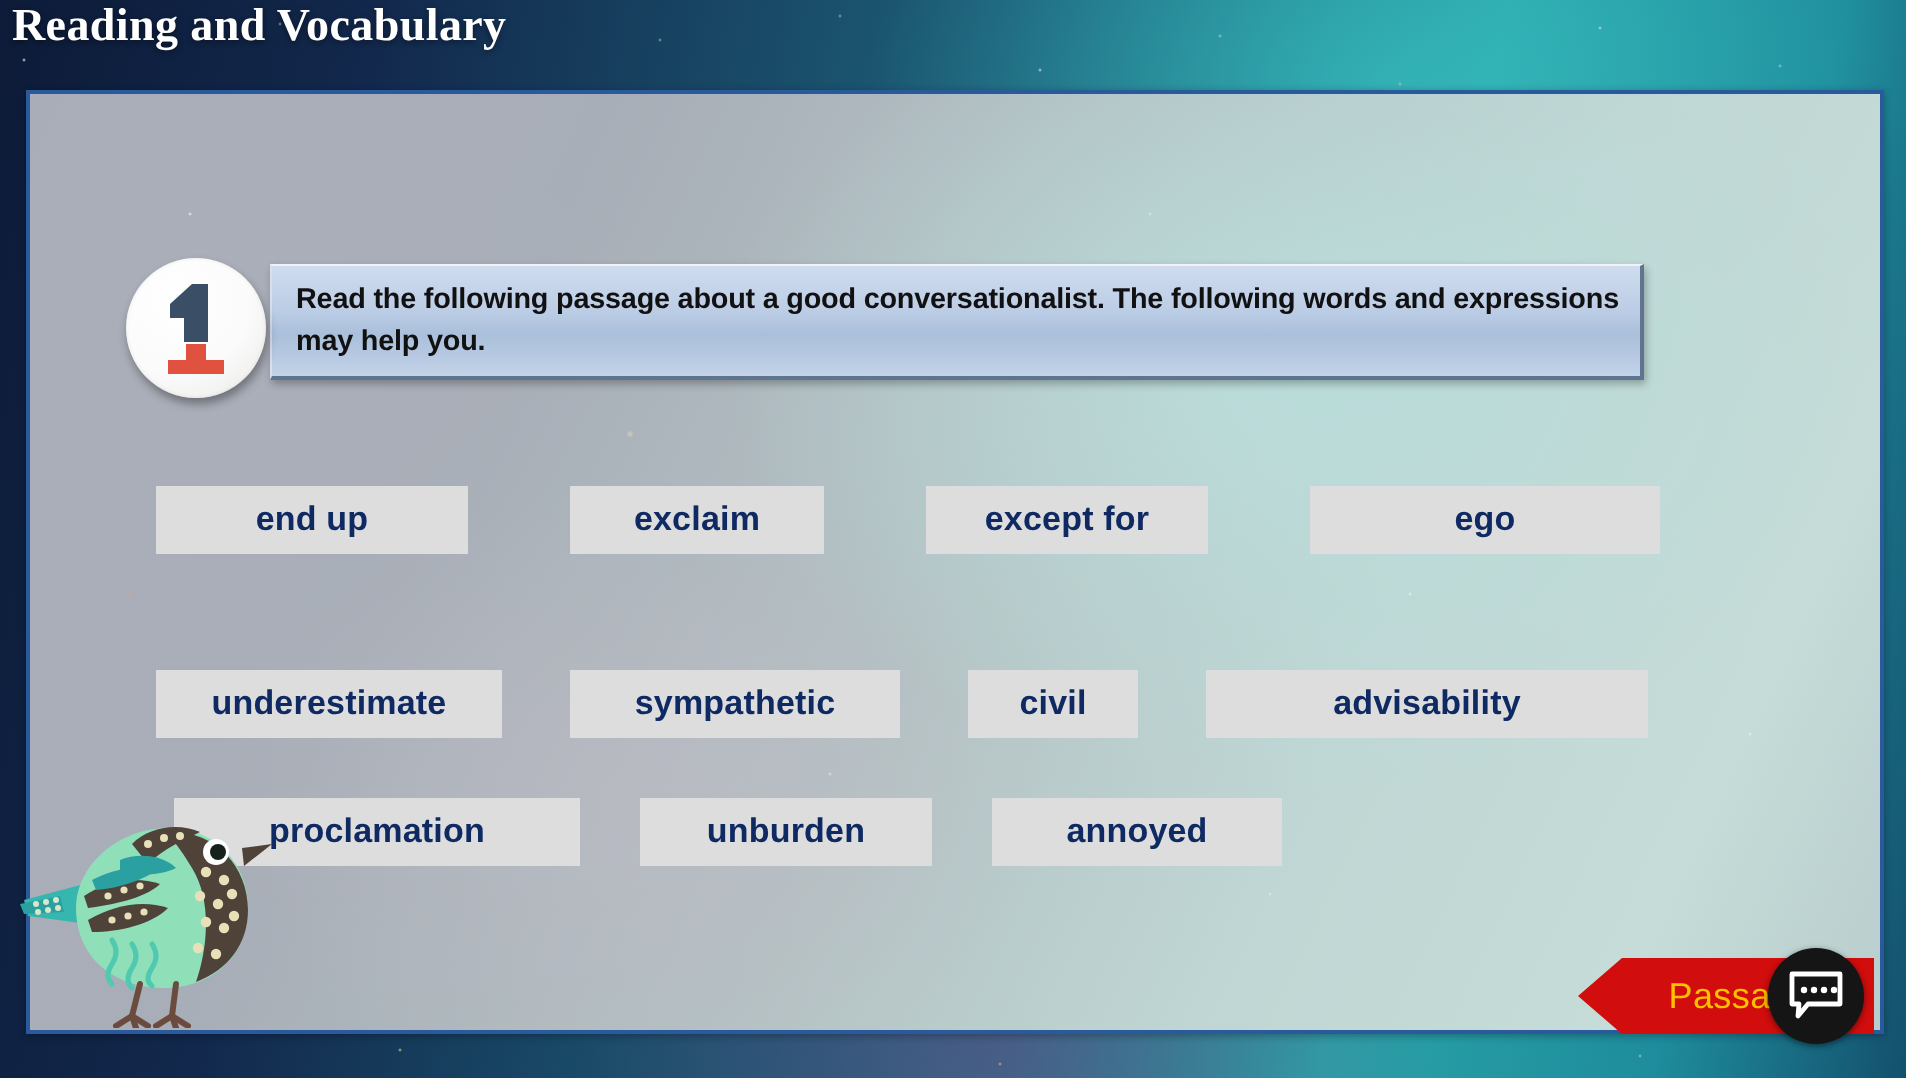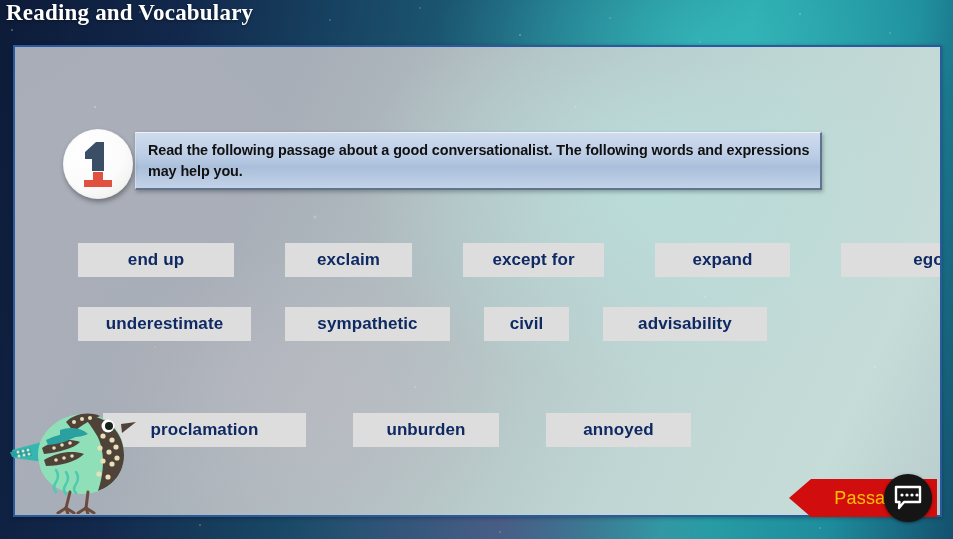--- a/index.html
+++ b/index.html
@@ -146,22 +146,22 @@
     font-size: 17px;
     display: flex;
     align-items: center;
     justify-content: center;
     height: 34px;
     white-space: nowrap;
     letter-spacing: .1px;
   }
 
   #row1 { left: 63px; top: 196px; gap: 51px; }
-  #row2 { left: 63px; top: 260px; gap: 34px; }
-  #row3 { left: 88px; top: 352px; gap: 47px; margin-top: 14px; }
+  #row2 { left: 63px; top: 288px; gap: 34px; }
+  #row3 { left: 72px; top: 352px; gap: 30px; }
 
   
   #bird {
     position: absolute;
     left: 8px; top: 392px;
     width: 132px; height: 122px;
     z-index: 7;
   }
 
   
@@ -213,29 +213,28 @@
     </div>
 
     <div id="instruction">
       <div id="instruction-text">Read the following passage about a good conversationalist. The following words and expressions may help you.</div>
     </div>
 
     <div class="word-row" id="row1">
       <div class="word-chip" style="width:156px">end up</div>
       <div class="word-chip" style="width:127px">exclaim</div>
       <div class="word-chip" style="width:141px">except for</div>
-      <div class="word-chip" style="width:135px">expand</div>
       <div class="word-chip" style="width:175px">ego</div>
     </div>
 
     <div class="word-row" id="row2">
       <div class="word-chip" style="width:173px">underestimate</div>
       <div class="word-chip" style="width:165px">sympathetic</div>
       <div class="word-chip" style="width:85px">civil</div>
-      <div class="word-chip" style="width:164px">advisability</div>
+      <div class="word-chip" style="width:221px">advisability</div>
     </div>
 
     <div class="word-row" id="row3">
       <div class="word-chip" style="width:203px">proclamation</div>
       <div class="word-chip" style="width:146px">unburden</div>
       <div class="word-chip" style="width:145px">annoyed</div>
     </div>
 
   </div>
 

